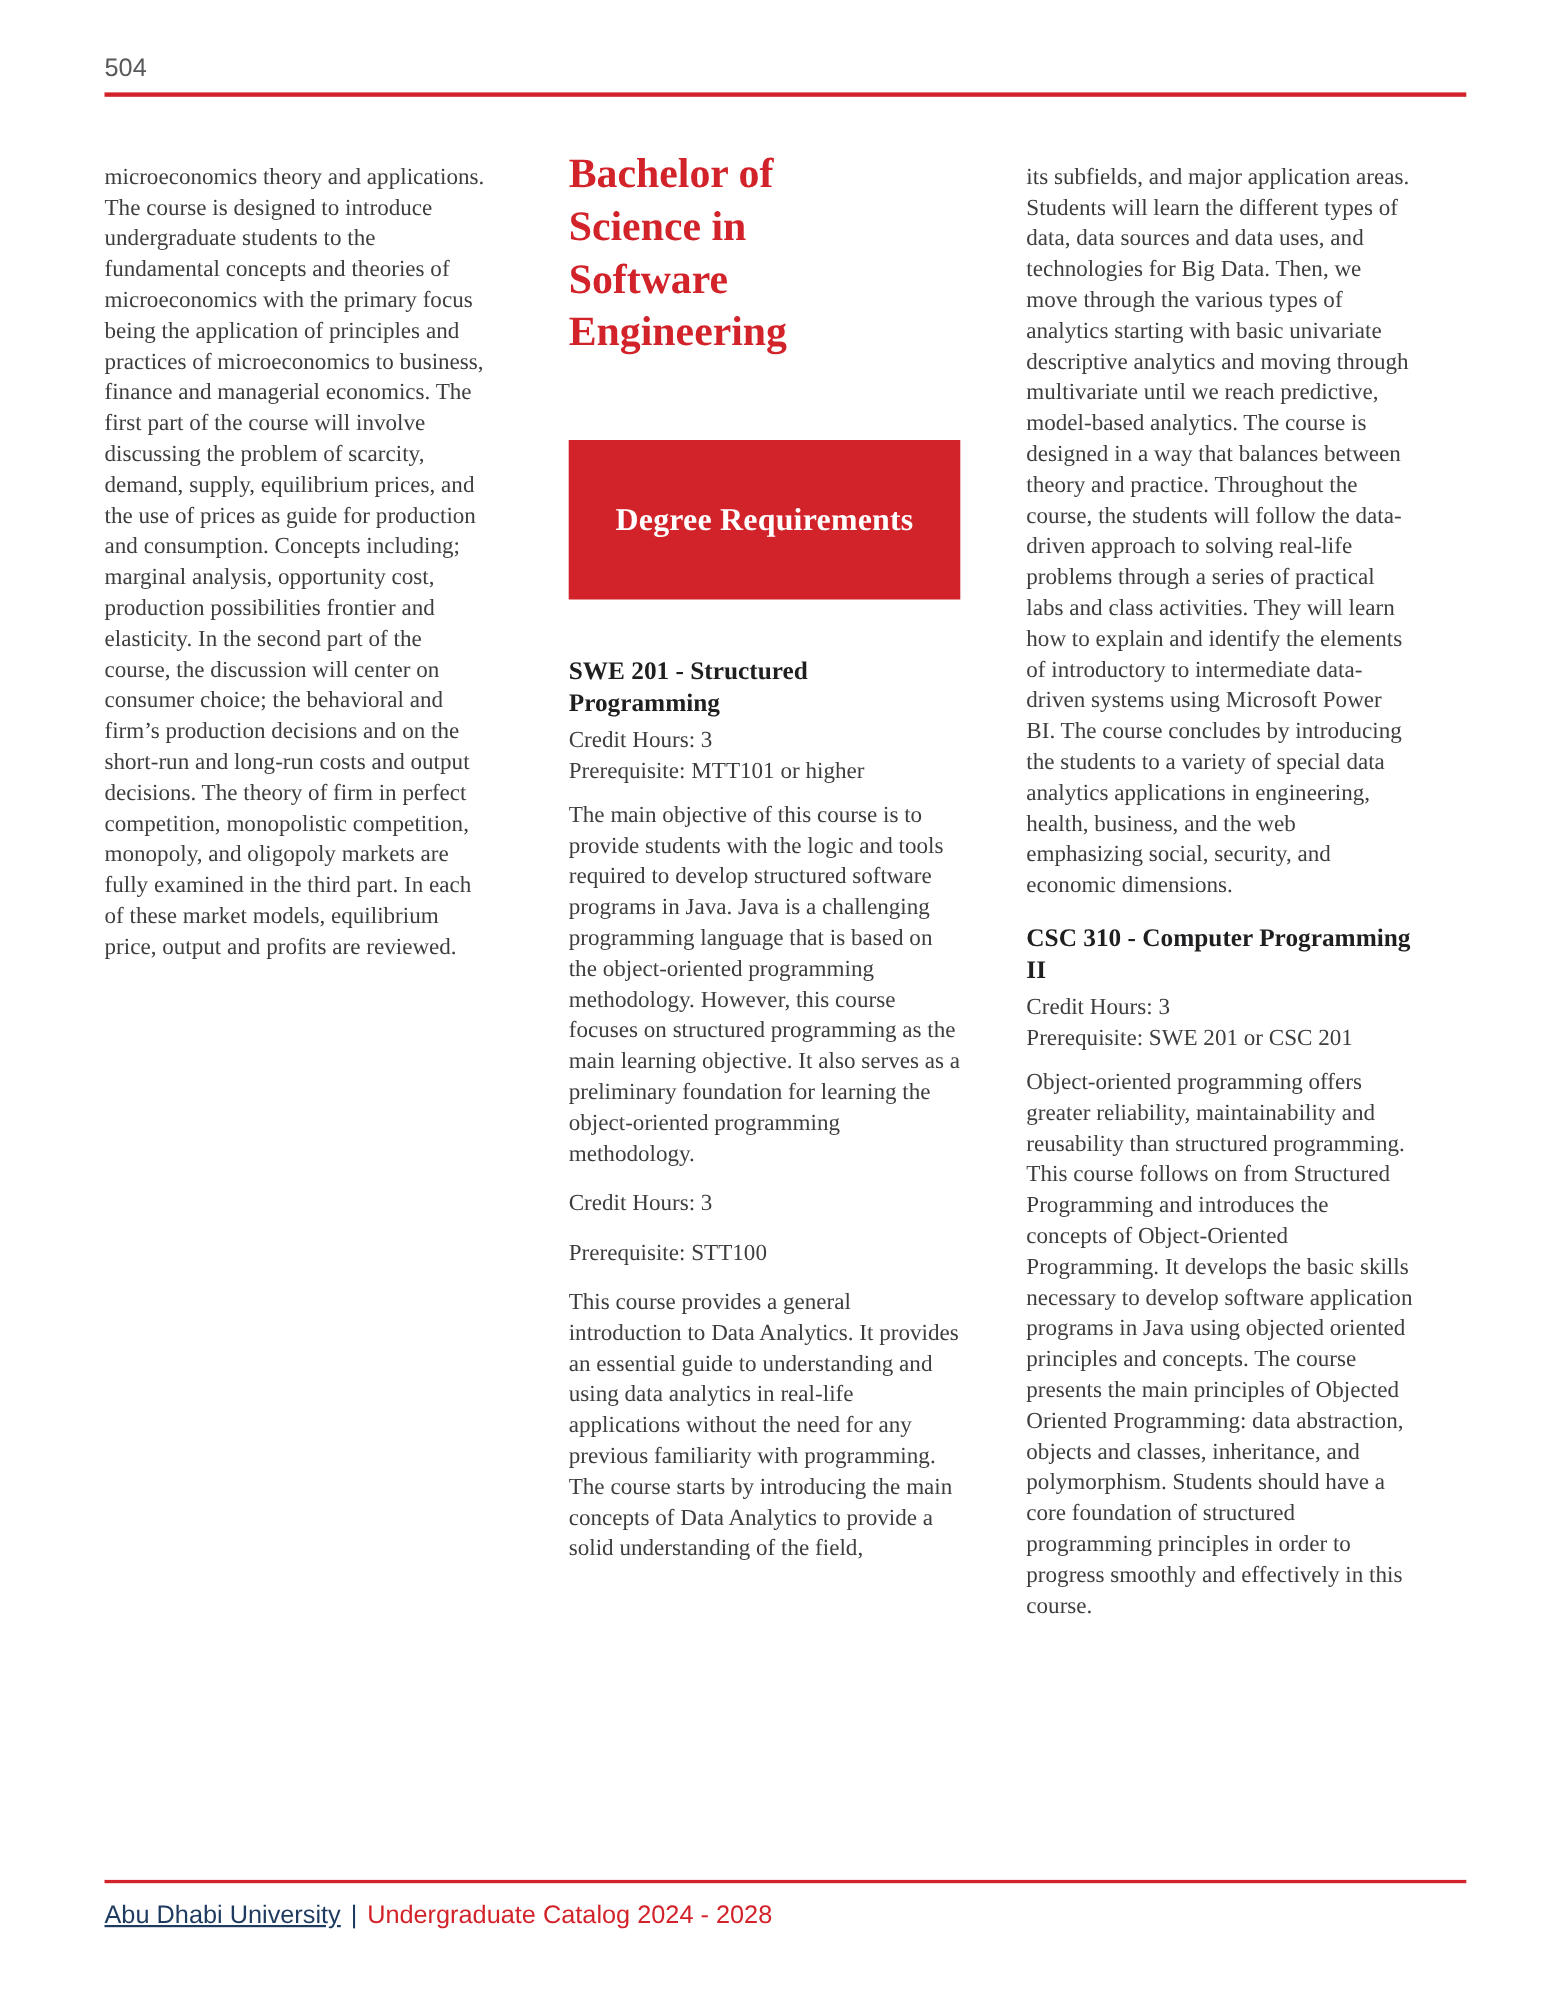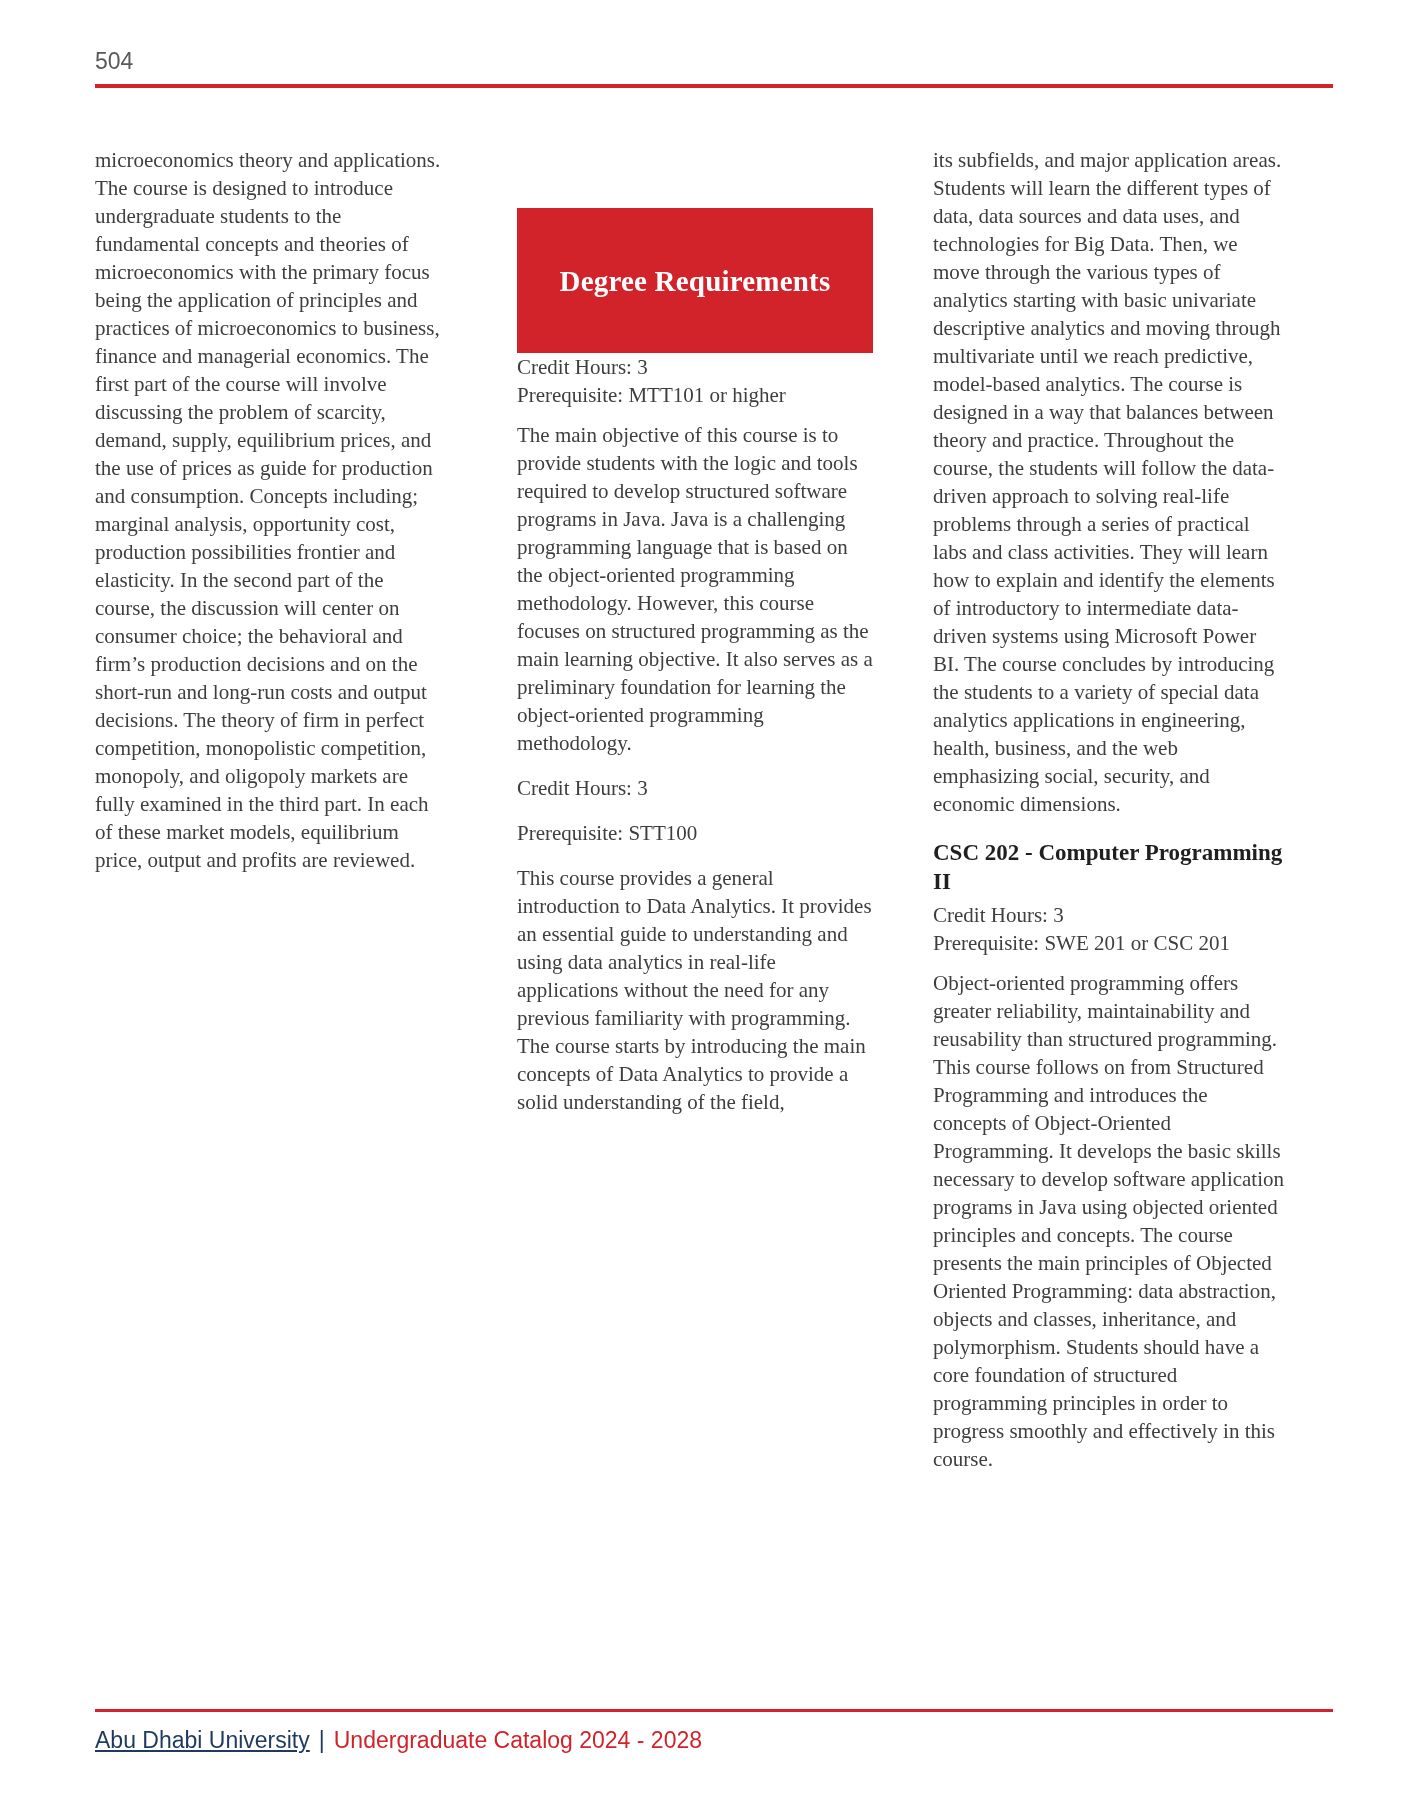--- a/index.html
+++ b/index.html
@@ -85,45 +85,50 @@
 <div>
 
   <div class="page-number">504</div>
   <div class="rule top-rule"></div>
 
   <div class="col col-left">
     <p>microeconomics theory and applications. The course is designed to introduce undergraduate students to the fundamental concepts and theories of microeconomics with the primary focus being the application of principles and practices of microeconomics to business, finance and managerial economics. The first part of the course will involve discussing the problem of scarcity, demand, supply, equilibrium prices, and the use of prices as guide for production and consumption. Concepts including; marginal analysis, opportunity cost, production possibilities frontier and elasticity. In the second part of the course, the discussion will center on consumer choice; the behavioral and firm’s production decisions and on the short-run and long-run costs and output decisions. The theory of firm in perfect competition, monopolistic competition, monopoly, and oligopoly markets are fully examined in the third part. In each of these market models, equilibrium price, output and profits are reviewed.</p>
   </div>
 
   <div class="col col-middle">
+    <h1 class="program-title">Bachelor of
+Science in
+Software
+Engineering</h1>
 
     <div class="banner">
       <span class="banner-label">Degree Requirements</span>
     </div>
 
     <section>
+      <h2 class="course-title after-banner">SWE 201 - Structured Programming</h2>
       <div class="meta-block">
         <div class="meta-line">Credit Hours: 3</div>
         <div class="meta-line">Prerequisite: MTT101 or higher</div>
       </div>
       <p>The main objective of this course is to provide students with the logic and tools required to develop structured software programs in Java.  Java is a challenging programming language that is based on the object-oriented programming methodology. However, this course focuses on structured programming as the main learning objective.  It also serves as a preliminary foundation for learning the object-oriented programming methodology.</p>
     </section>
 
     <section>
       <p class="meta-spaced">Credit Hours: 3</p>
       <p class="meta-spaced">Prerequisite: STT100</p>
       <p>This course provides a general introduction to Data Analytics. It provides an essential guide to understanding and using data analytics in real-life applications without the need for any previous familiarity with programming. The course starts by introducing the main concepts of Data Analytics to provide a solid understanding of the field,</p>
     </section>
   </div>
 
   <div class="col col-right">
     <p>its subfields, and major application areas. Students will learn the different types of data, data sources and data uses, and technologies for Big Data. Then, we move through the various types of analytics starting with basic univariate descriptive analytics and moving through multivariate until we reach predictive, model-based analytics. The course is designed in a way that balances between theory and practice. Throughout the course, the students will follow the data-driven approach to solving real-life problems through a series of practical labs and class activities. They will learn how to explain and identify the elements of introductory to intermediate data-driven systems using Microsoft Power BI. The course concludes by introducing the students to a variety of special data analytics applications in engineering, health, business, and the web emphasizing social, security, and economic dimensions.</p>
 
     <section>
-      <h2 class="course-title">CSC 202 - Computer Programming II</h2>
+      <h2 class="course-title">CSC 310 - Computer Programming II</h2>
       <div class="meta-block">
         <div class="meta-line">Credit Hours: 3</div>
         <div class="meta-line">Prerequisite: SWE 201 or CSC 201</div>
       </div>
       <p>Object-oriented programming offers greater reliability, maintainability and reusability than structured programming. This course follows on from Structured Programming and introduces the concepts of Object-Oriented Programming. It develops the basic skills necessary to develop software application programs in Java using objected oriented principles and concepts. The course presents the main principles of Objected Oriented Programming: data abstraction, objects and classes, inheritance, and polymorphism. Students should have a core foundation of structured programming principles in order to progress smoothly and effectively in this course.</p>
     </section>
   </div>
 
   <div class="rule bottom-rule"></div>
   <div class="footer">

